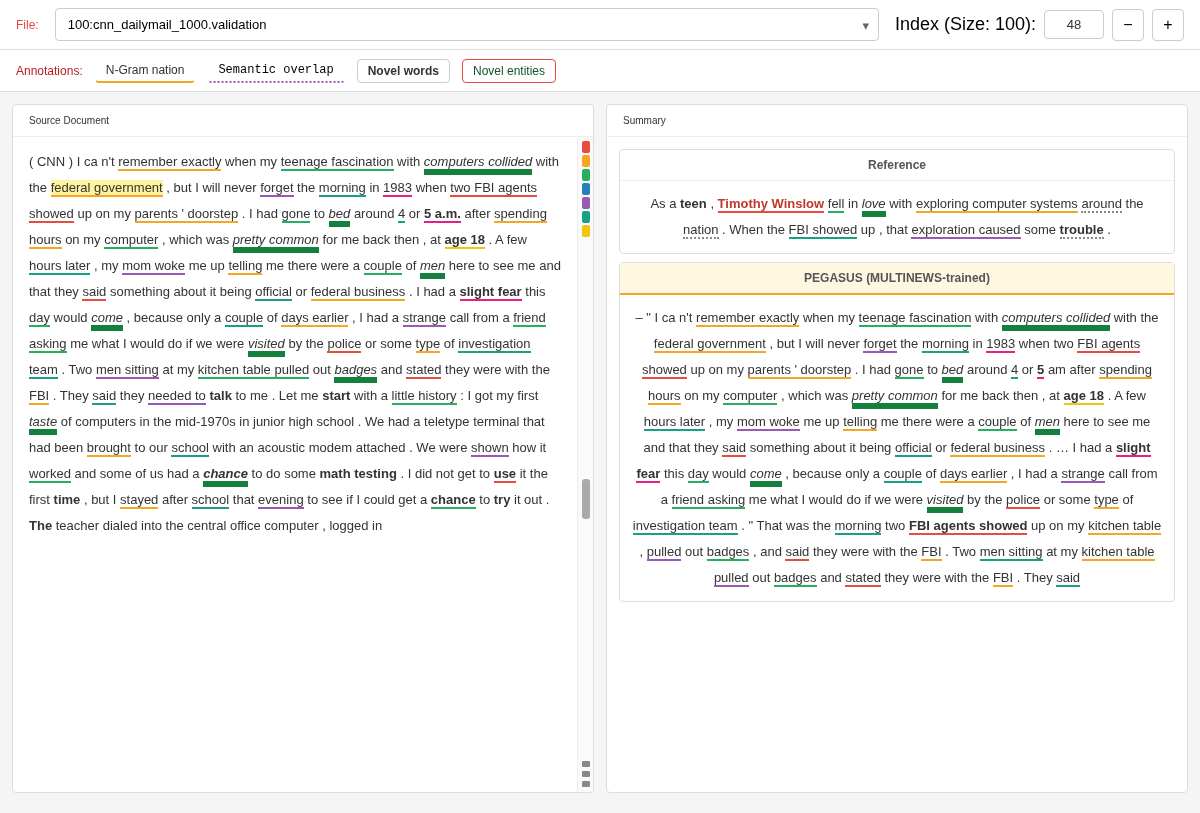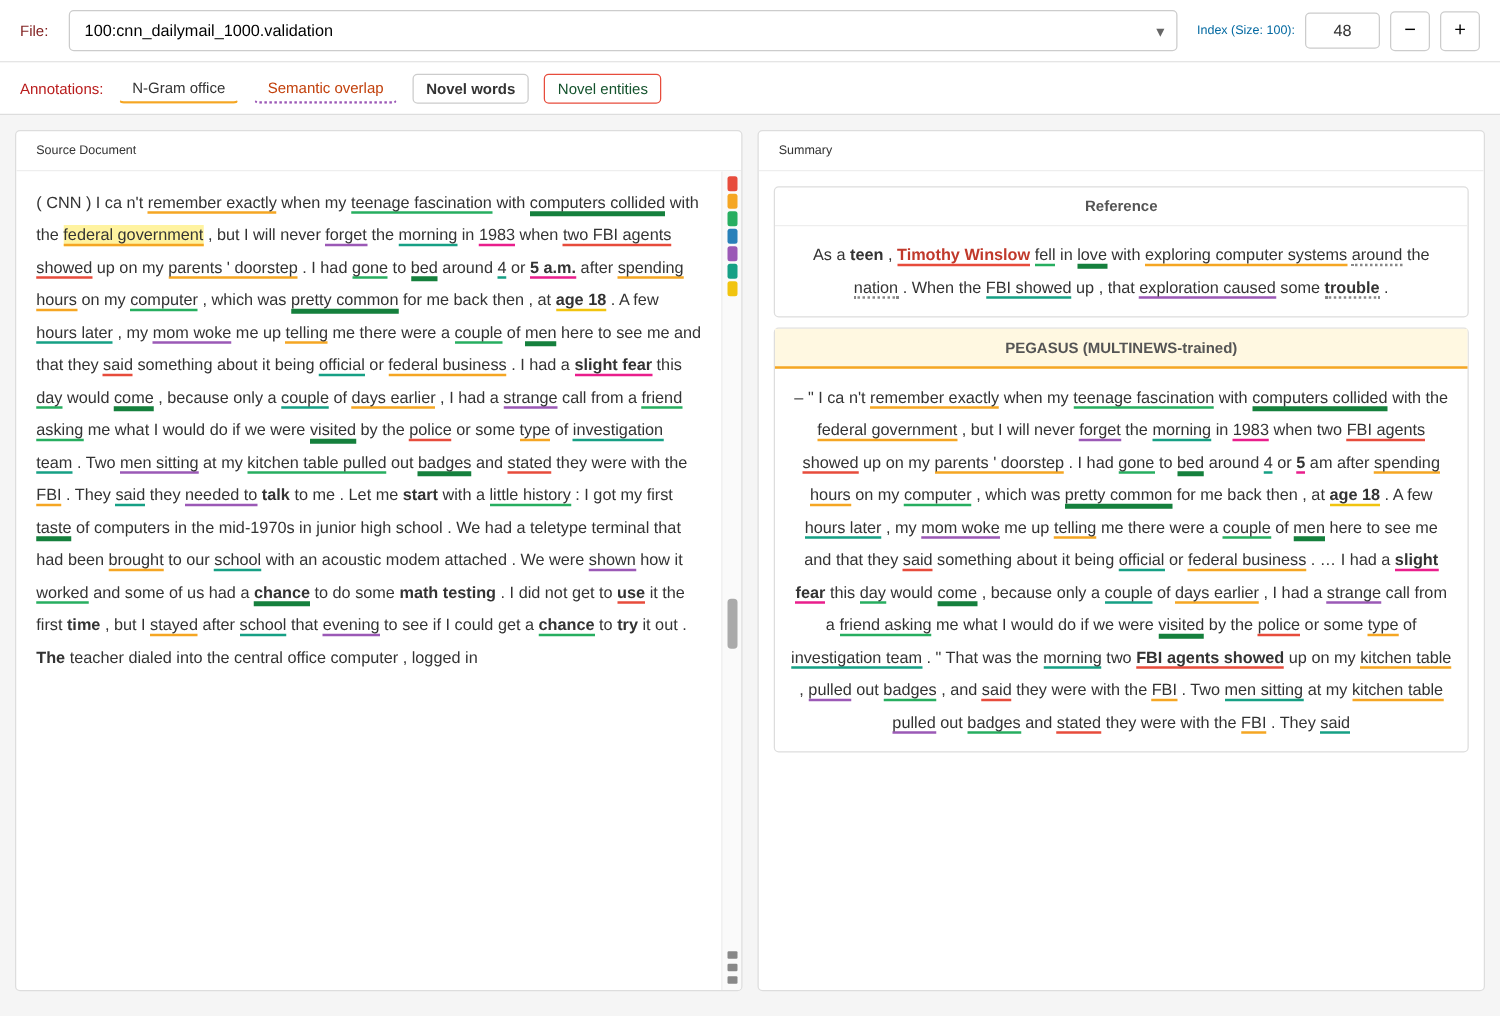--- a/index.html
+++ b/index.html
@@ -1,52 +1,52 @@
 <!DOCTYPE html>
 <html><head>
   <meta charset="utf-8">
   <style>
     * { box-sizing: border-box; margin: 0; padding: 0; }
     body { font-family: Arial, sans-serif; font-size: 13px; background: #f5f5f5; color: #333; }
 
     .top-bar { background: #fff; border-bottom: 1px solid #ddd; padding: 8px 16px; display: flex; align-items: center; gap: 16px; }
-    .top-bar .file-label { font-size: 12px; color: #7f1d1d; }
+    .top-bar .file-label { font-size: 12px; color: #ef4444; }
     .file-select-wrapper { flex: 1; position: relative; }
     .file-select { width: 100%; padding: 8px 12px; border: 1px solid #ccc; border-radius: 4px; background: #fff; font-size: 13px; appearance: none; cursor: pointer; }
     .file-select-arrow { position: absolute; right: 10px; top: 50%; transform: translateY(-50%); pointer-events: none; color: #666; }
     .index-section { display: flex; align-items: center; gap: 8px; }
-    .index-label { font-size: 10px; color: #0369a1; white-space: nowrap; }
+    .index-label { font-size: 18px; color: #000000; white-space: nowrap; }
     .index-value { border: 1px solid #ccc; border-radius: 4px; padding: 6px 16px; background: #fff; font-size: 13px; min-width: 60px; text-align: center; }
     .index-btn { border: 1px solid #ccc; border-radius: 4px; background: #fff; width: 32px; height: 32px; cursor: pointer; font-size: 16px; display: flex; align-items: center; justify-content: center; }
 
     .annotations-bar { background: #fff; border-bottom: 1px solid #ddd; padding: 8px 16px; display: flex; align-items: center; gap: 12px; }
     .ann-label { font-size: 12px; color: #b91c1c; }
     .ann-tag { padding: 4px 10px; border-radius: 4px; font-size: 12px; cursor: pointer; border: 1px solid transparent; }
     .ann-tag.ngram { border-bottom: 2px solid #f5a623; color: #333; }
-    .ann-tag.semantic { border-bottom: 2px dotted #9b59b6; color: #c2410c; }
+    .ann-tag.semantic { border-bottom: 2px dotted #9b59b6; color: #000000; font-family: Liberation Mono, monospace; }
     .ann-tag.novel-words { font-weight: bold; color: #333; border: 1px solid #ccc; border-radius: 4px; }
     .ann-tag.novel-entities { color: #14532d; border: 1px solid #e74c3c; border-radius: 4px; }
 
     .main-content { display: flex; height: calc(100vh - 100px); gap: 0; padding: 12px; gap: 12px; }
 
     .panel { background: #fff; border: 1px solid #ddd; border-radius: 4px; flex: 1; display: flex; flex-direction: column; overflow: hidden; }
     .panel-header { font-size: 10px; font-weight: 400; padding: 10px 16px; border-bottom: 1px solid #eee; }
 
     .panel-body { flex: 1; overflow: hidden; display: flex; }
     .text-area { flex: 1; padding: 12px 16px; overflow-y: auto; line-height: 1.8; font-size: 13px; }
 
     .scroll-indicator { width: 16px; display: flex; flex-direction: column; align-items: center; padding: 4px 2px; gap: 2px; background: #fafafa; border-left: 1px solid #eee; }
     .scroll-bar-segment { width: 8px; height: 12px; border-radius: 2px; }
 
     
     .hl-yellow { background-color: #fff3a0; }
 
     .underline-orange { border-bottom: 2px solid #f5a623; }
     .underline-green { border-bottom: 2px solid #27ae60; }
-    .underline-blue { border-bottom: 4px solid #15803d; }
+    .underline-blue { border-bottom: 6px solid #15803d; font-style: italic; }
     .underline-pink { border-bottom: 2px solid #e91e8c; }
     .underline-red { border-bottom: 2px solid #e74c3c; }
     .underline-purple { border-bottom: 2px solid #9b59b6; }
     .underline-teal { border-bottom: 2px solid #16a085; }
     .underline-yellow { border-bottom: 2px solid #f1c40f; }
     .dotted-gray { border-bottom: 2px dotted #888; }
     .bold { font-weight: bold; }
     .summary-section { border: 1px solid #ddd; border-radius: 4px; margin-bottom: 8px; background: #fff; text-align: center; }
     .summary-section-header { font-size: 12px; font-weight: 600; padding: 8px 12px; border-bottom: 1px solid #eee; color: #555; }
     .summary-section-body { padding: 10px 12px; line-height: 1.8; font-size: 13px; }
@@ -73,21 +73,21 @@
   <div class="index-section">
     <span class="index-label">Index (Size: 100):</span>
     <div class="index-value">48</div>
     <button class="index-btn">−</button>
     <button class="index-btn">+</button>
   </div>
 </div>
 
 <div class="annotations-bar">
   <span class="ann-label">Annotations:</span>
-  <span class="ann-tag ngram">N-Gram office</span>
+  <span class="ann-tag ngram">N-Gram nation</span>
   <span class="ann-tag semantic">Semantic overlap</span>
   <span class="ann-tag novel-words">Novel words</span>
   <span class="ann-tag novel-entities">Novel entities</span>
 </div>
 
 <div class="main-content">
 
   <div class="panel">
     <div class="panel-header">Source Document</div>
     <div class="panel-body">

